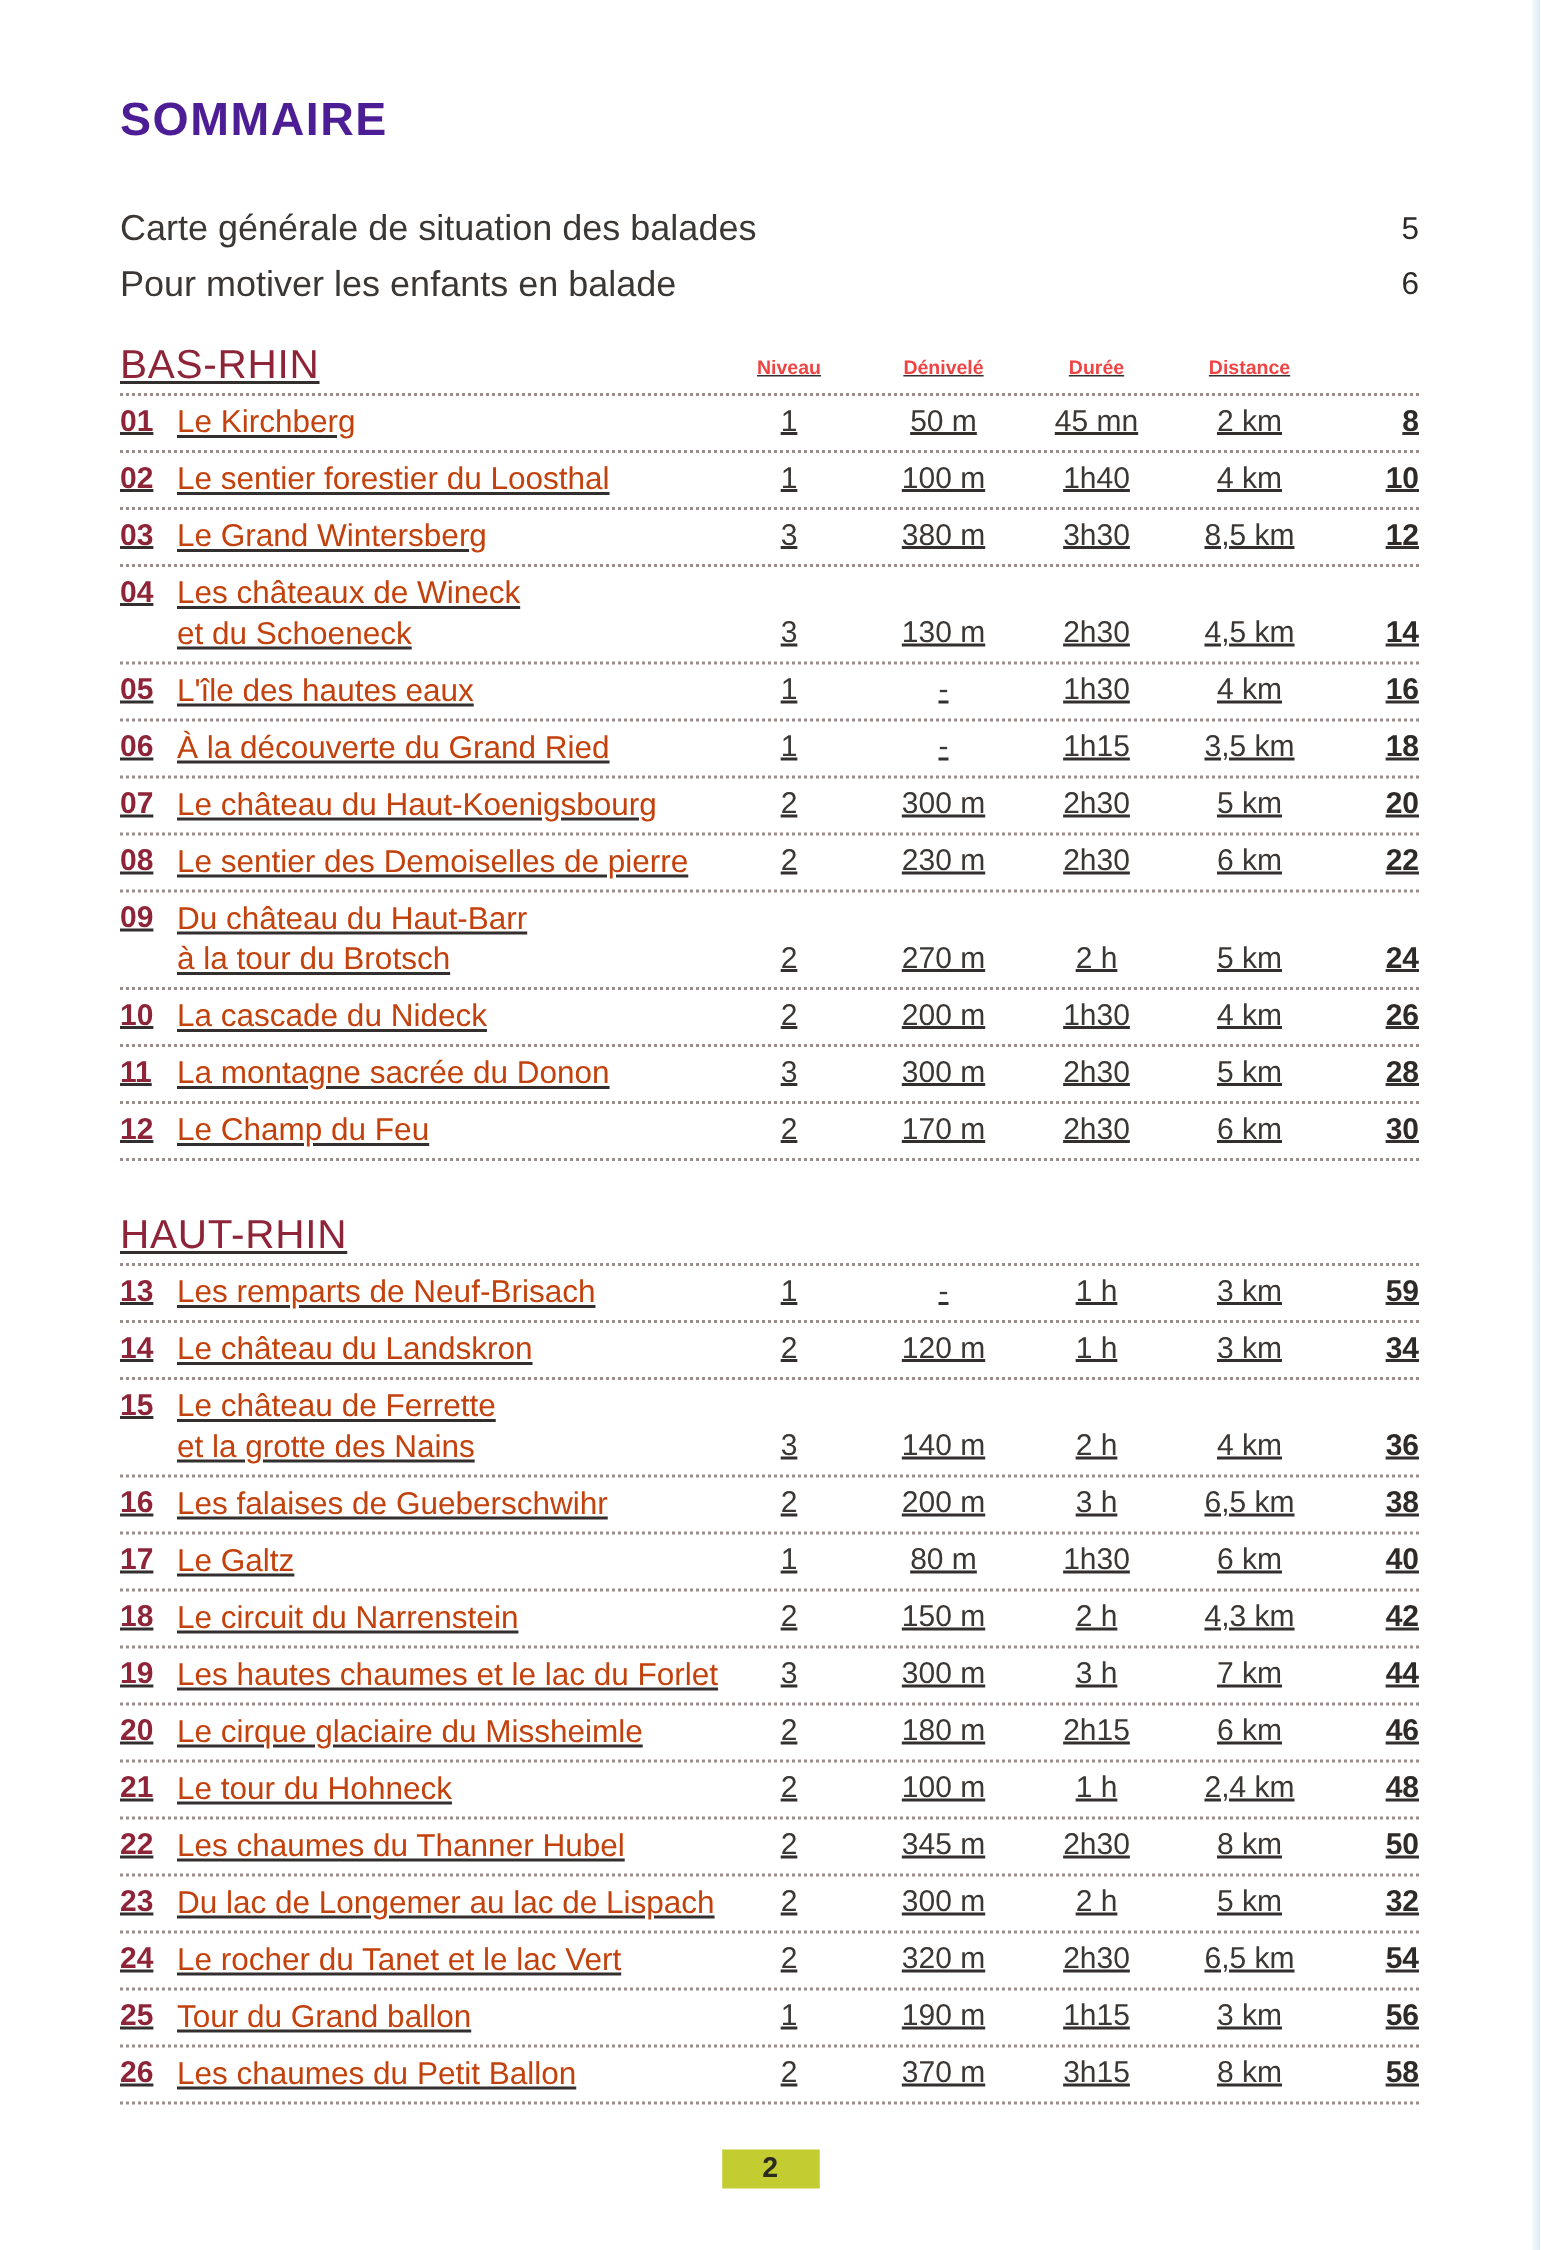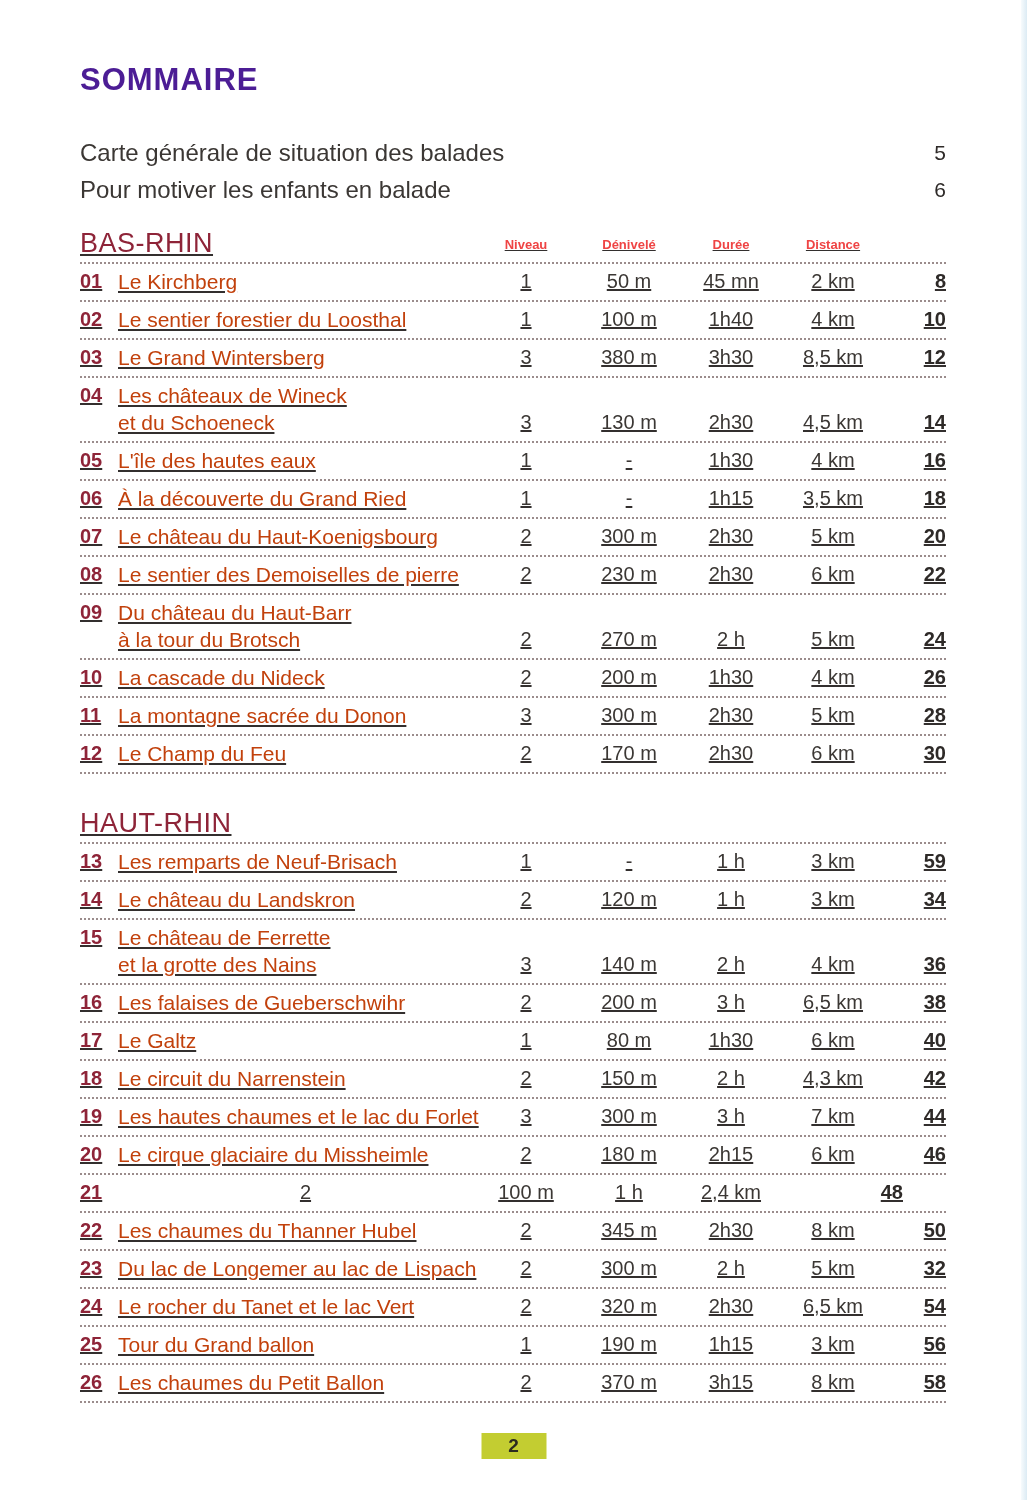--- a/index.html
+++ b/index.html
@@ -387,20 +387,23 @@
             </div>
     <div class="c-val">2</div>
     <div class="c-val">180 m</div>
     <div class="c-val">2h15</div>
     <div class="c-val">6 km</div>
     <div class="c-page">46</div>
   </div>
 
   <div class="trow">
     <div class="c-num">21</div>
+    <div class="c-title">
+              <div>Le tour du Hohneck</div>
+            </div>
     <div class="c-val">2</div>
     <div class="c-val">100 m</div>
     <div class="c-val">1 h</div>
     <div class="c-val">2,4 km</div>
     <div class="c-page">48</div>
   </div>
 
   <div class="trow">
     <div class="c-num">22</div>
     <div class="c-title">

